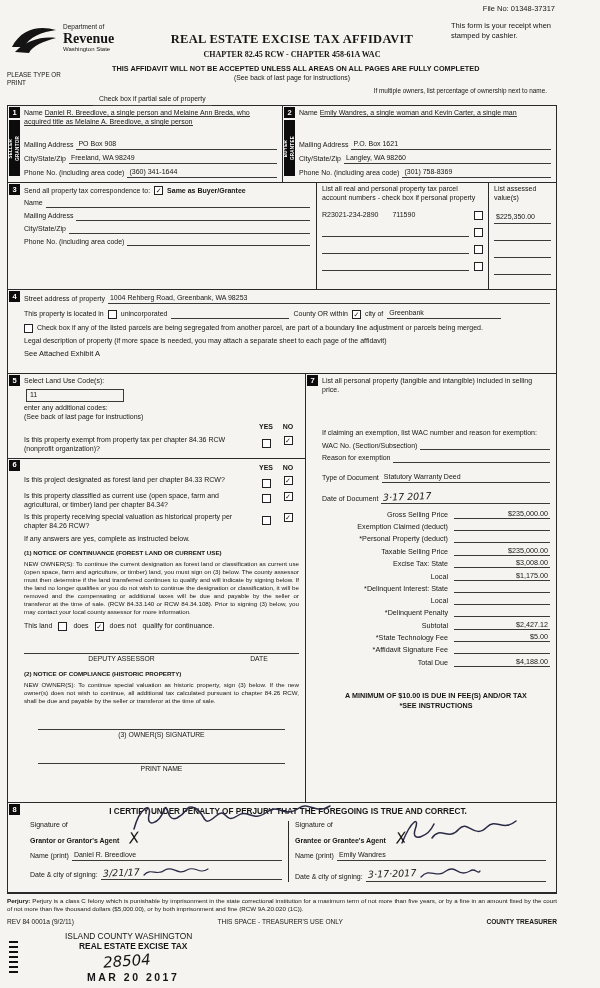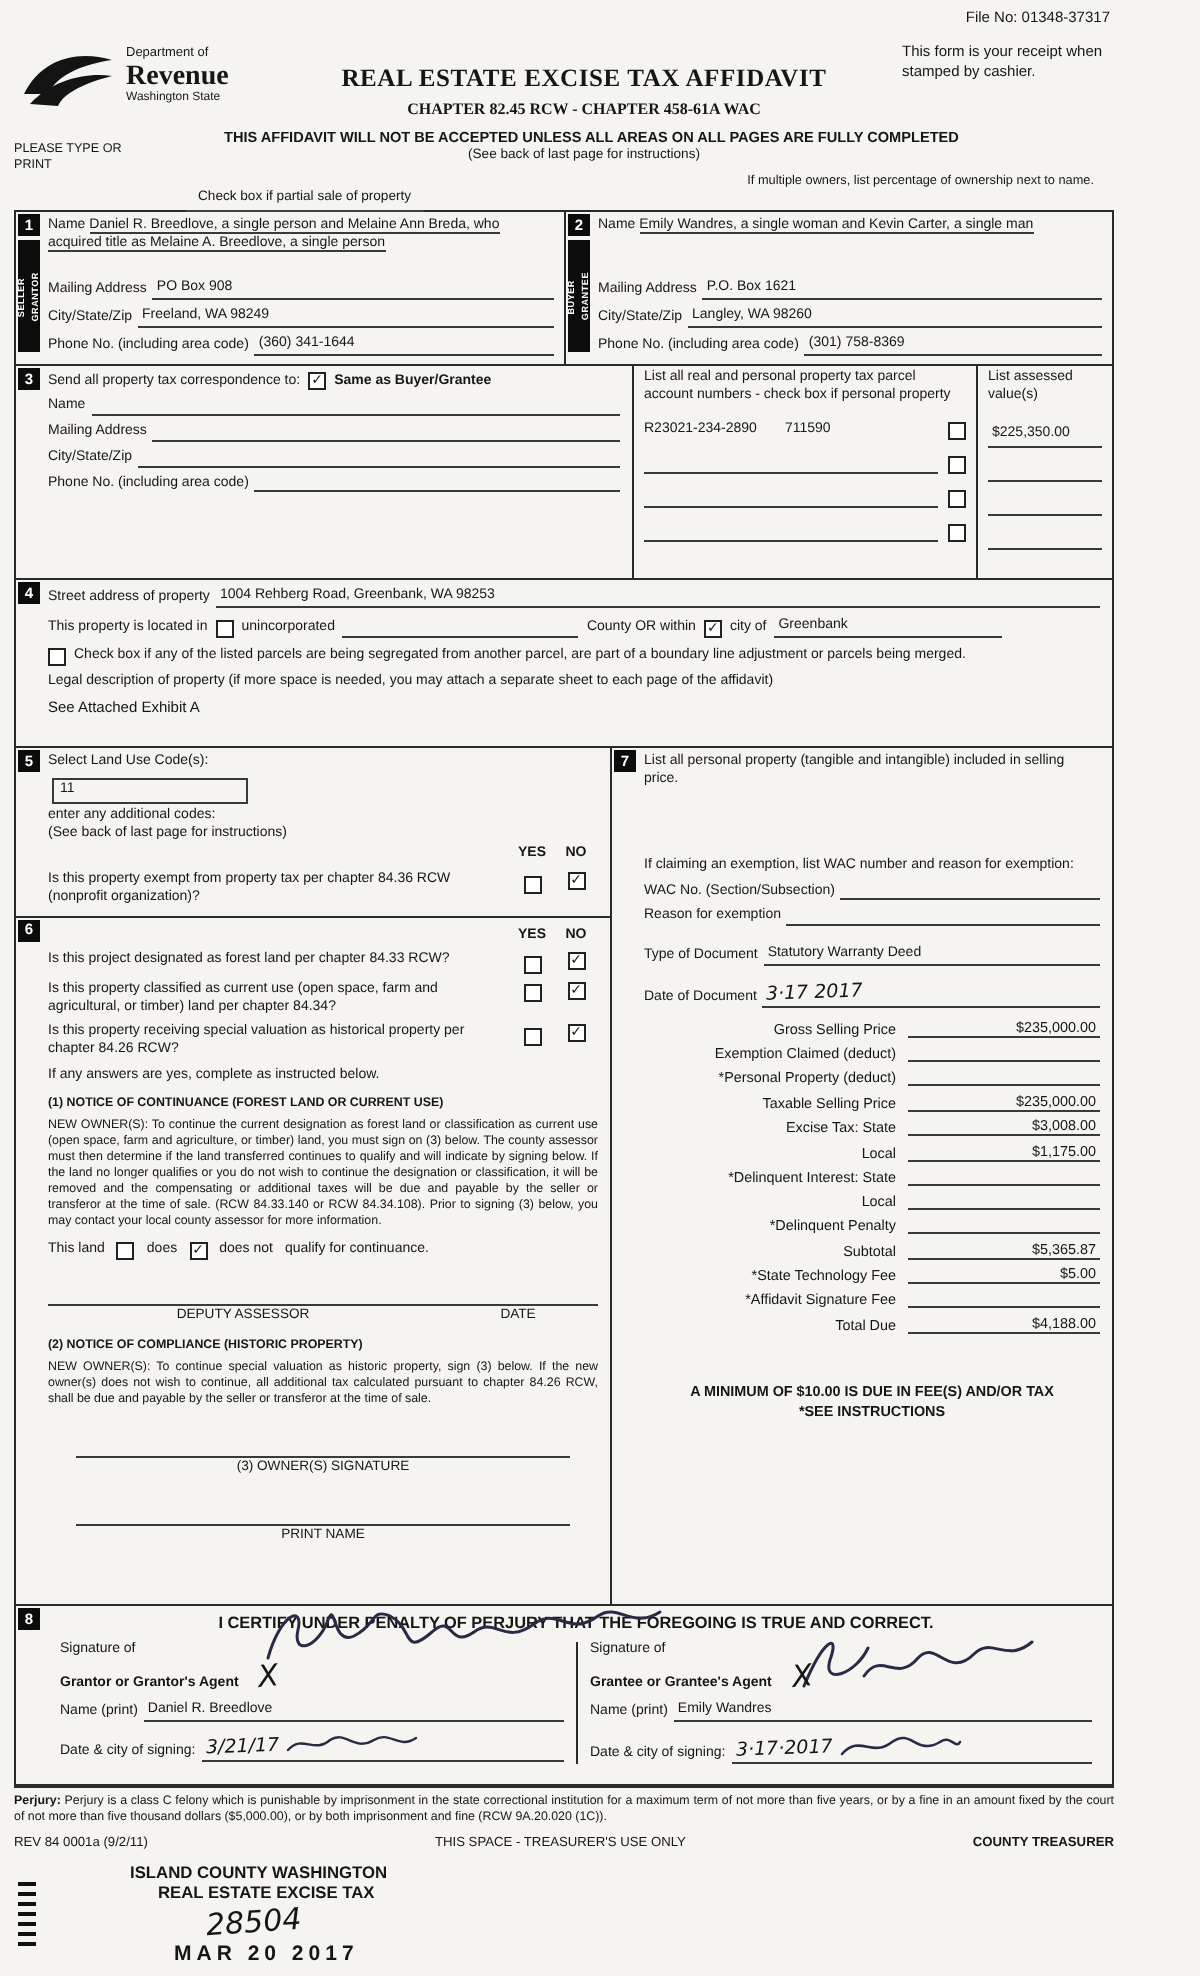--- a/index.html
+++ b/index.html
@@ -93,21 +93,21 @@
   .xmark{font-size:15px;font-style:italic;font-family:"DejaVu Sans",sans-serif;display:inline-block;transform:rotate(-6deg);margin-left:8px}
   .sigsvg{position:absolute;pointer-events:none}
   
   .perjury{font-size:6.2px;line-height:1.3;text-align:justify;margin-top:3px}
   .footrow{display:flex;justify-content:space-between;font-size:6.6px;margin-top:4px}
   
   .stamparea{position:relative;margin-top:5px;height:118px}
   .barcode{position:absolute;left:2px;top:10px;width:9px;height:34px;
            background:repeating-linear-gradient(180deg,#111 0 2px,transparent 2px 5px)}
   .stamp{position:absolute;left:58px;top:0;width:250px}
-  .st1{font-weight:bold;font-size:8.4px}
+  .st1{font-weight:normal;font-size:8.4px}
   .st2{font-weight:bold;font-size:8.4px;margin-left:14px}
   .stnum{font-size:15px;margin-left:38px;transform:rotate(-4deg)}
   .stdate{font-weight:bold;font-size:10.5px;letter-spacing:2.5px;margin-left:22px;margin-top:1px}
   .stamtrow{display:flex;align-items:flex-end;gap:4px;margin-top:2px}
   .stamt{font-size:12px;border-bottom:1px solid #222;padding:0 6px}
 </style>
 </head>
 <body>
 
 <div class="page">
@@ -427,21 +427,21 @@
           <div class="mrow">
               <span class="mlabel">Local</span>
               <span class="mval"></span>
             </div>
           <div class="mrow">
               <span class="mlabel">*Delinquent Penalty</span>
               <span class="mval"></span>
             </div>
           <div class="mrow">
               <span class="mlabel">Subtotal</span>
-              <span class="mval">$5,365.87</span>
+              <span class="mval">$2,427.12</span>
             </div>
           <div class="mrow">
               <span class="mlabel">*State Technology Fee</span>
               <span class="mval">$5.00</span>
             </div>
           <div class="mrow">
               <span class="mlabel">*Affidavit Signature Fee</span>
               <span class="mval"></span>
             </div>
           <div class="mrow">

